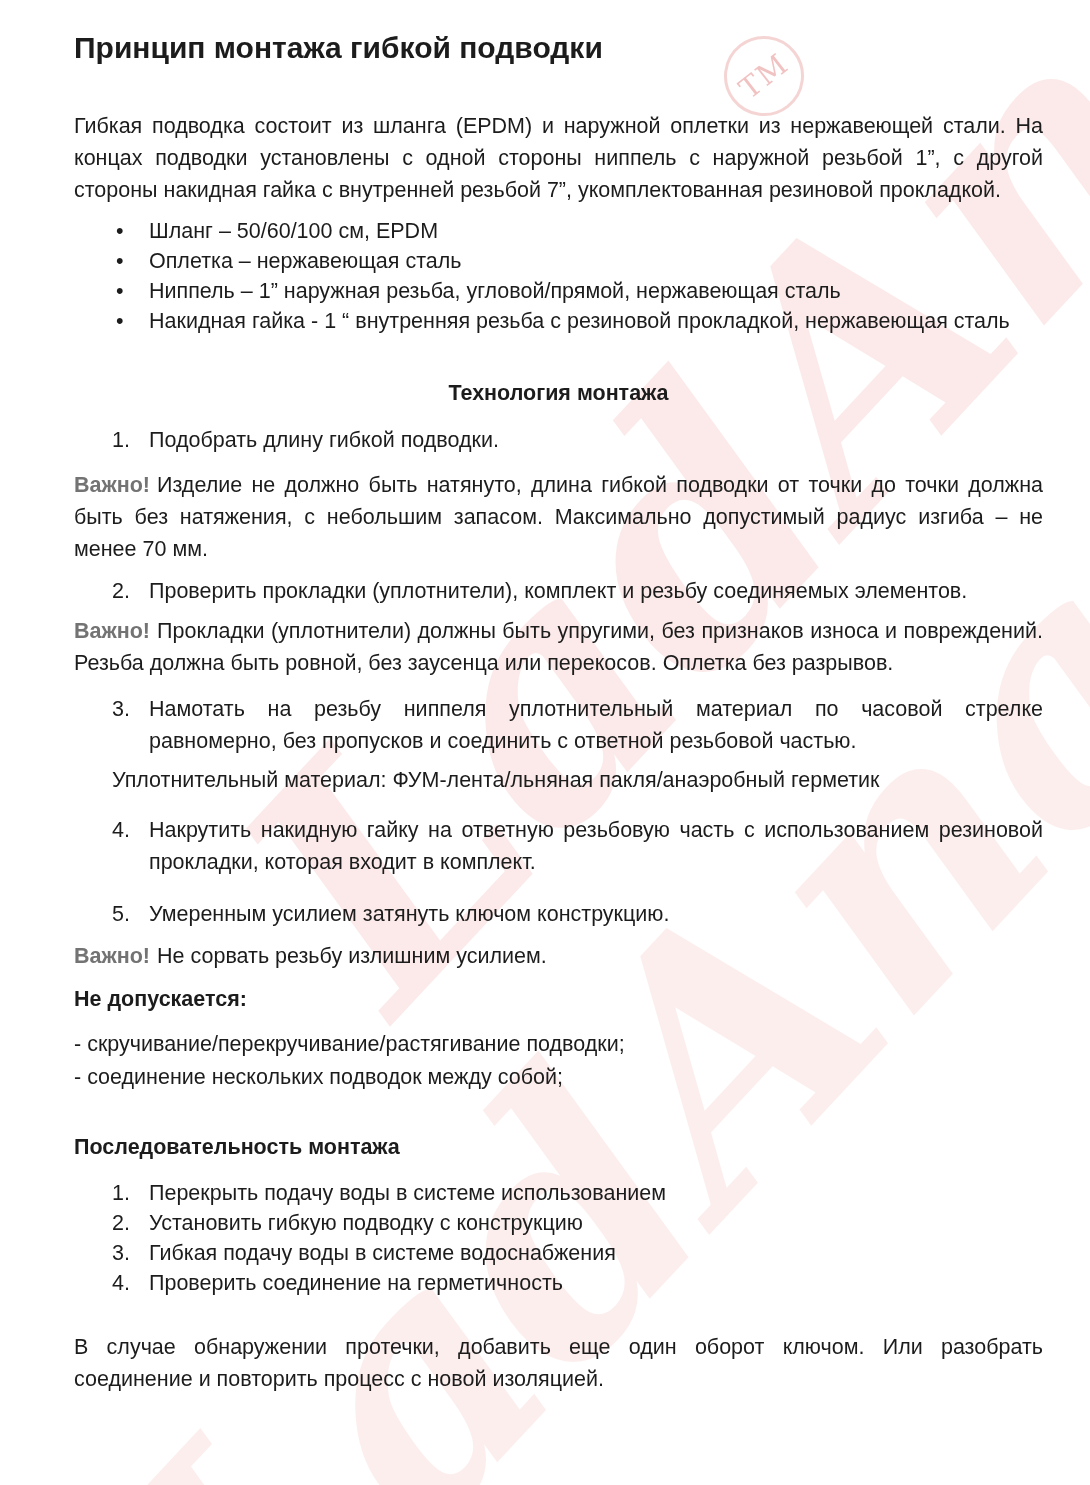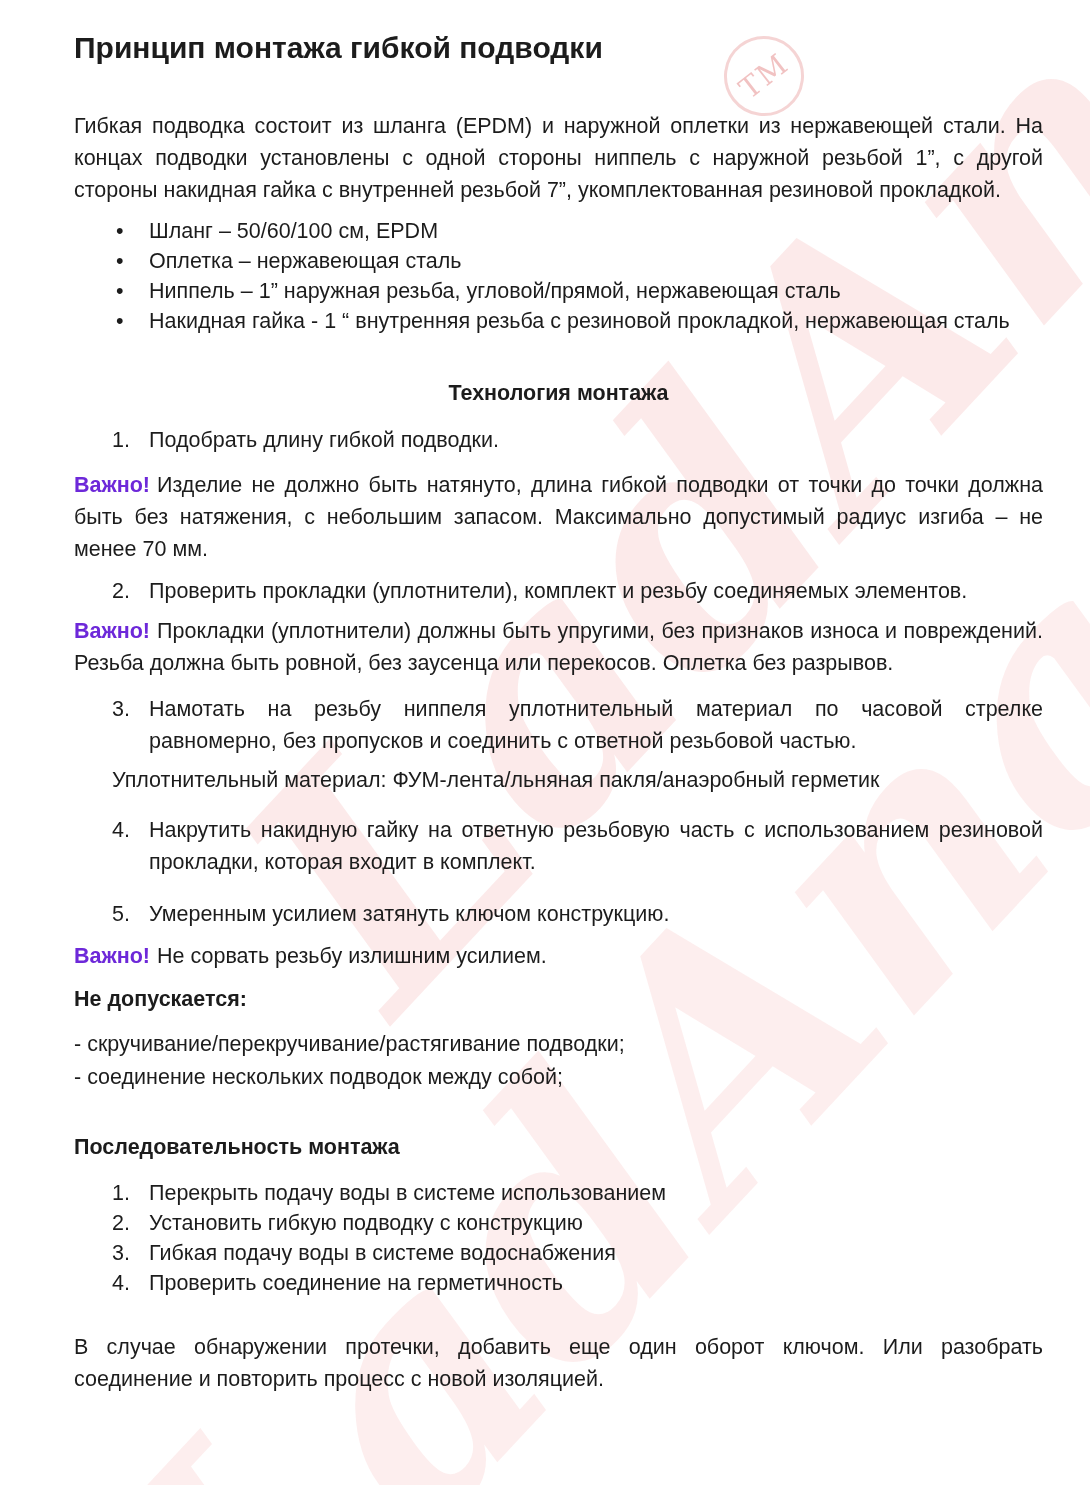--- a/index.html
+++ b/index.html
@@ -36,21 +36,21 @@
 
   .step{position:relative; padding-left:75px; line-height:32px; text-align:justify; margin:0;}
   .step .num{position:absolute; left:38px; top:0;}
   .step-1{margin-bottom:13px;}
   .step-2{margin-bottom:8px;}
   .step-3{margin-bottom:7px;}
   .step-4{margin-bottom:20px;}
   .step-5{margin-bottom:10px;}
 
   .note{margin:0; line-height:32px; text-align:justify;}
-  .note .imp{color:#6d28d9; font-weight:bold; margin-right:7px;}
+  .note .imp{color:#737373; font-weight:bold; margin-right:7px;}
   .note-1{margin-bottom:10px;}
   .note-2{margin-bottom:14px;}
   .note-3{margin-bottom:12px;}
 
   .sealant{margin:0 0 18px 38px; line-height:32px;}
 
   .h2-na{margin-bottom:14px;}
   .dash-line{margin:0; line-height:33px;}
   .dash-block{margin-bottom:38px;}
 

